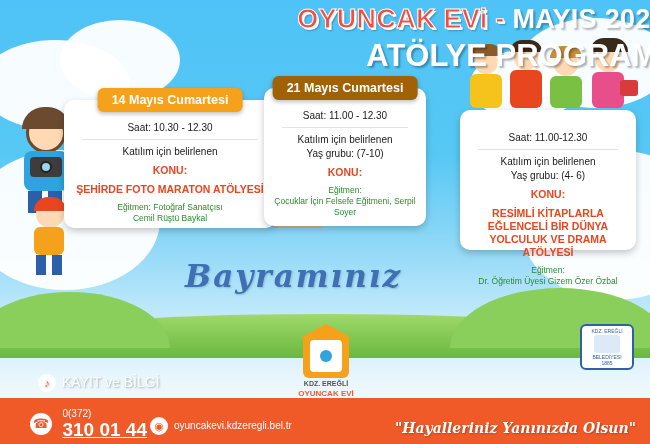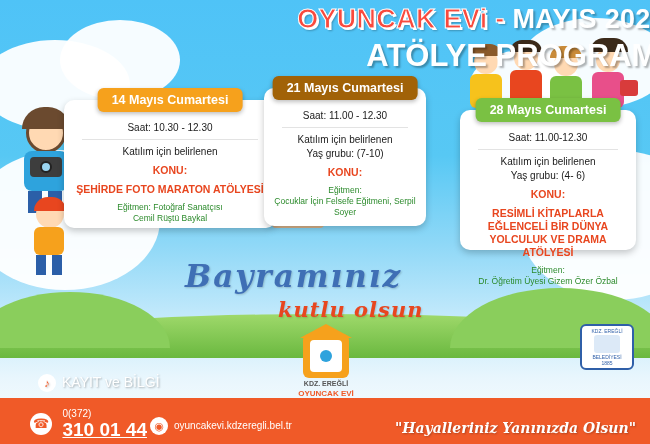--- a/index.html
+++ b/index.html
@@ -207,21 +207,20 @@
       <div class="sep"></div>
       <div class="line">Katılım için belirlenen</div>
       <div class="line">Yaş grubu: (7-10)</div>
       <div class="konu">KONU:</div>
       <div class="egitmen">Eğitmen:</div>
       <div class="egitmen" style="margin-top:0;">Çocuklar İçin Felsefe Eğitmeni, Serpil Soyer</div>
     </div>
   </div>
 
   <div class="card c3" style="left:460px;top:110px;width:176px;height:140px;">
-    <div class="card-head" style="top:-12px;">28 Mayıs Cumartesi</div>
     <div class="card-body">
       <div class="line">Saat:  11.00-12.30</div>
       <div class="sep"></div>
       <div class="line">Katılım için belirlenen</div>
       <div class="line">Yaş grubu: (4- 6)</div>
       <div class="konu">KONU:</div>
       <div class="konu">RESİMLİ KİTAPLARLA EĞLENCELİ BİR DÜNYA YOLCULUK VE DRAMA ATÖLYESİ</div>
       <div class="egitmen">Eğitmen:</div>
       <div class="egitmen" style="margin-top:0;">Dr. Öğretim Üyesi Gizem Özer Özbal</div>
     </div>
@@ -234,21 +233,20 @@
       <div style="position:absolute;left:36px;top:16px;width:16px;height:16px;background:#7ac143;border-radius:3px;"></div>
       <div style="position:absolute;left:2px;top:0;width:22px;height:22px;border-radius:50%;background:#2ea3dd;"></div>
     </div>
   </div>
 
   <div class="ground"></div>
   <div class="hill" style="left:-30px;bottom:96px;width:200px;height:56px;background:#8ace5c;"></div>
   <div class="hill" style="right:-20px;bottom:96px;width:220px;height:60px;background:#8ace5c;"></div>
 
   <div class="bay bay1">Bayramınız</div>
-  <div class="bay bay2">kutlu olsun</div>
 
   <div class="seal">
     <div>KDZ. EREĞLİ</div>
     <div class="sc"></div>
     <div>BELEDİYESİ</div>
     <div>1885</div>
   </div>
 
   <div class="logo">
     <div class="house">

